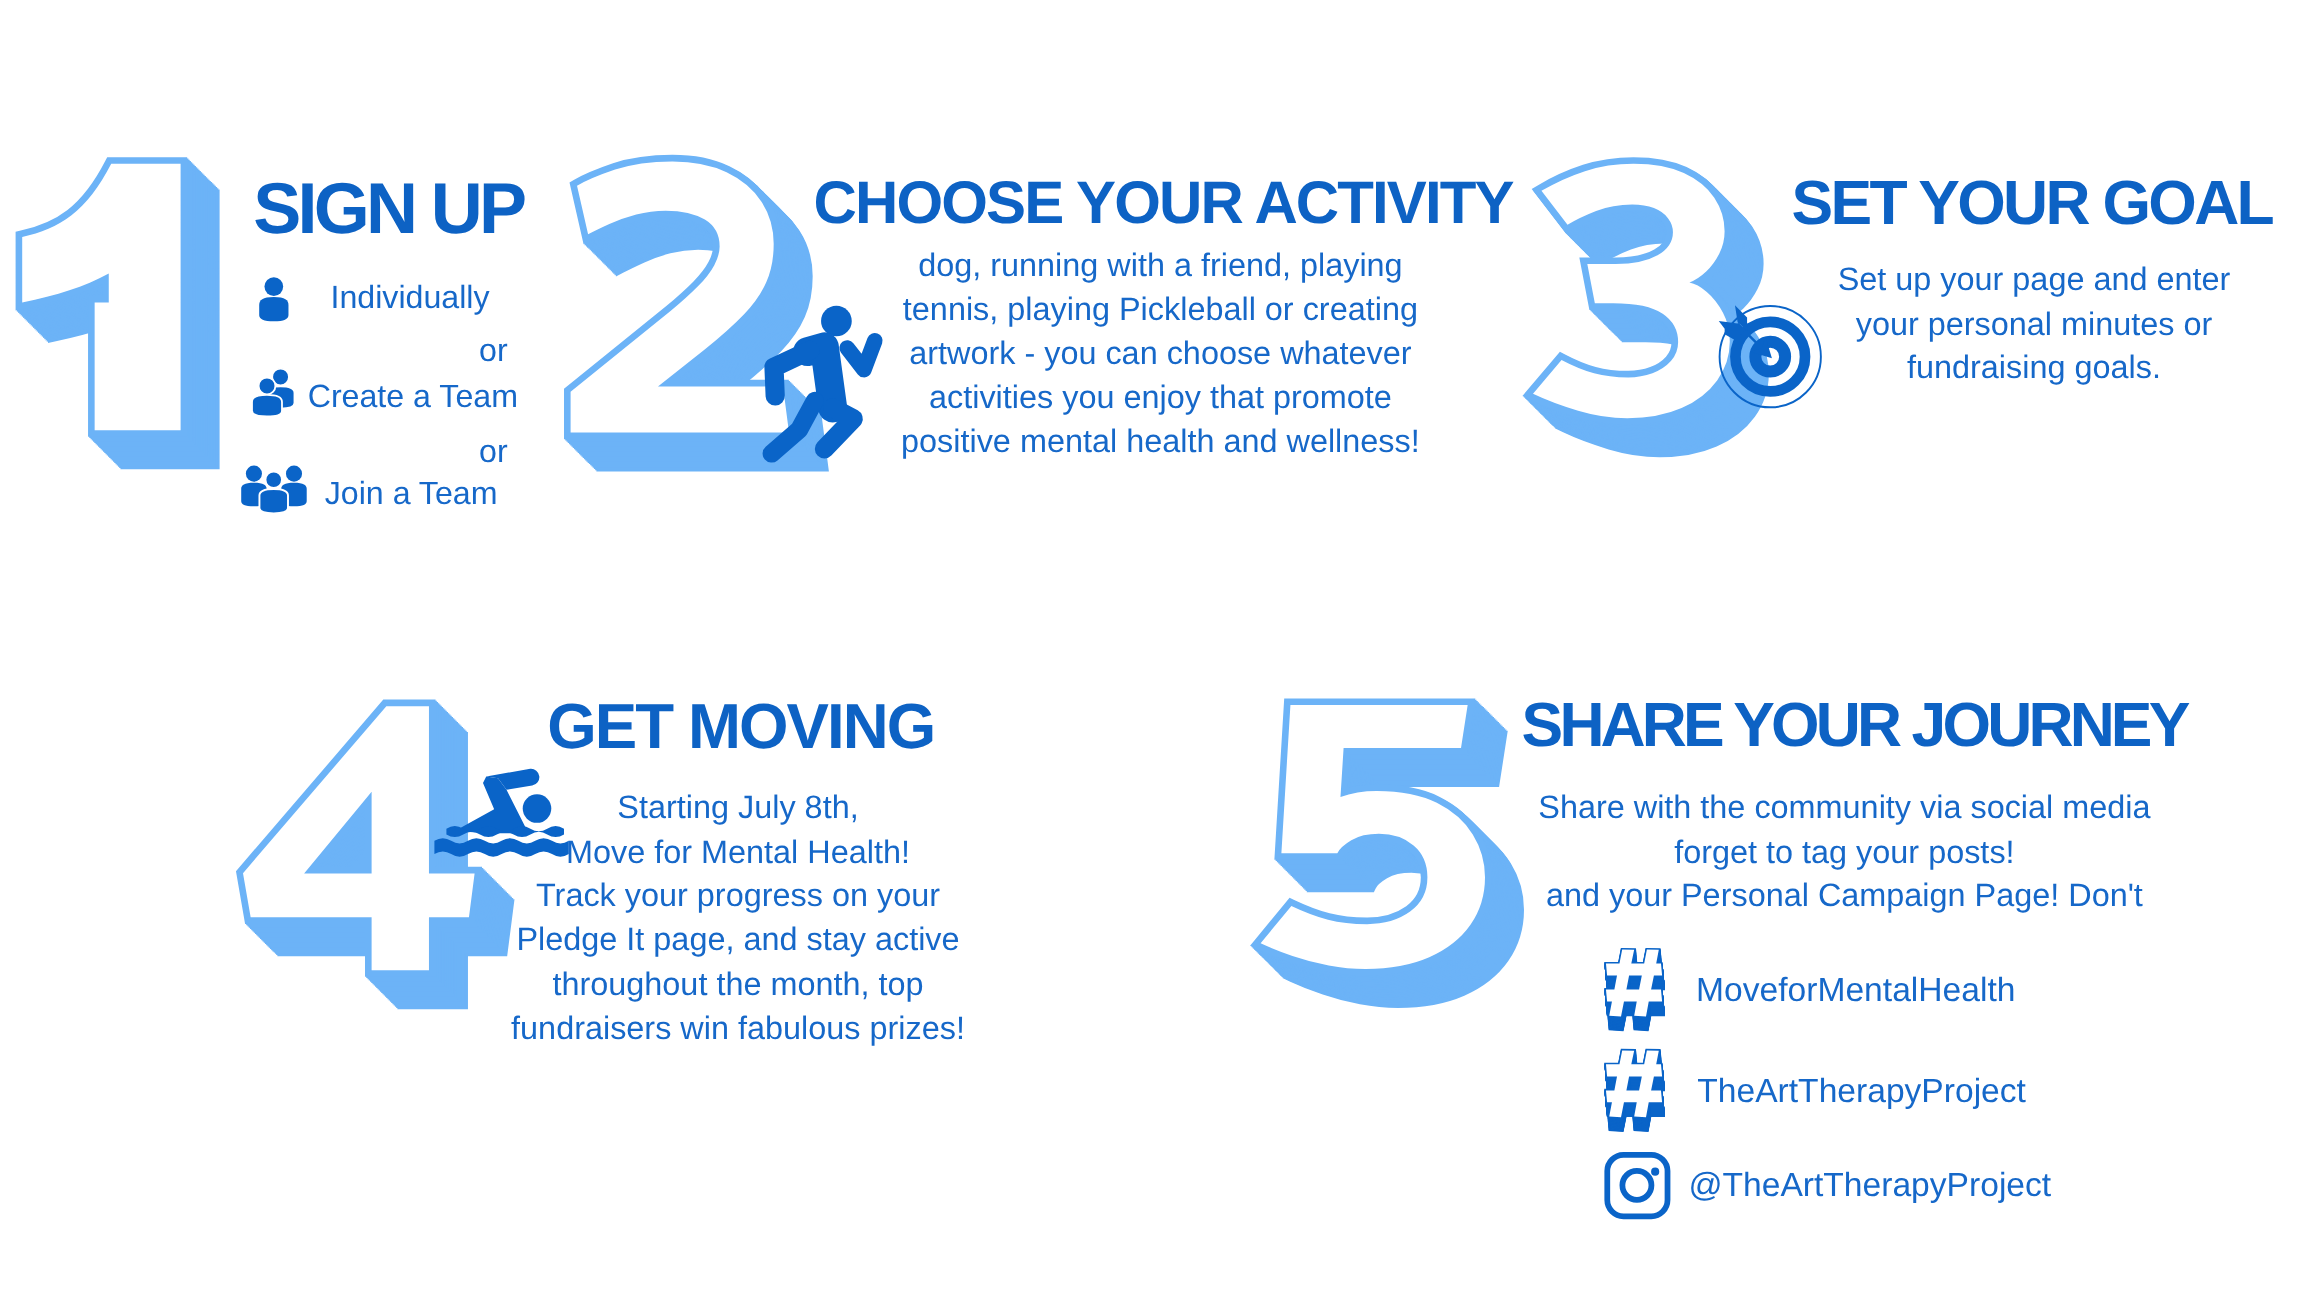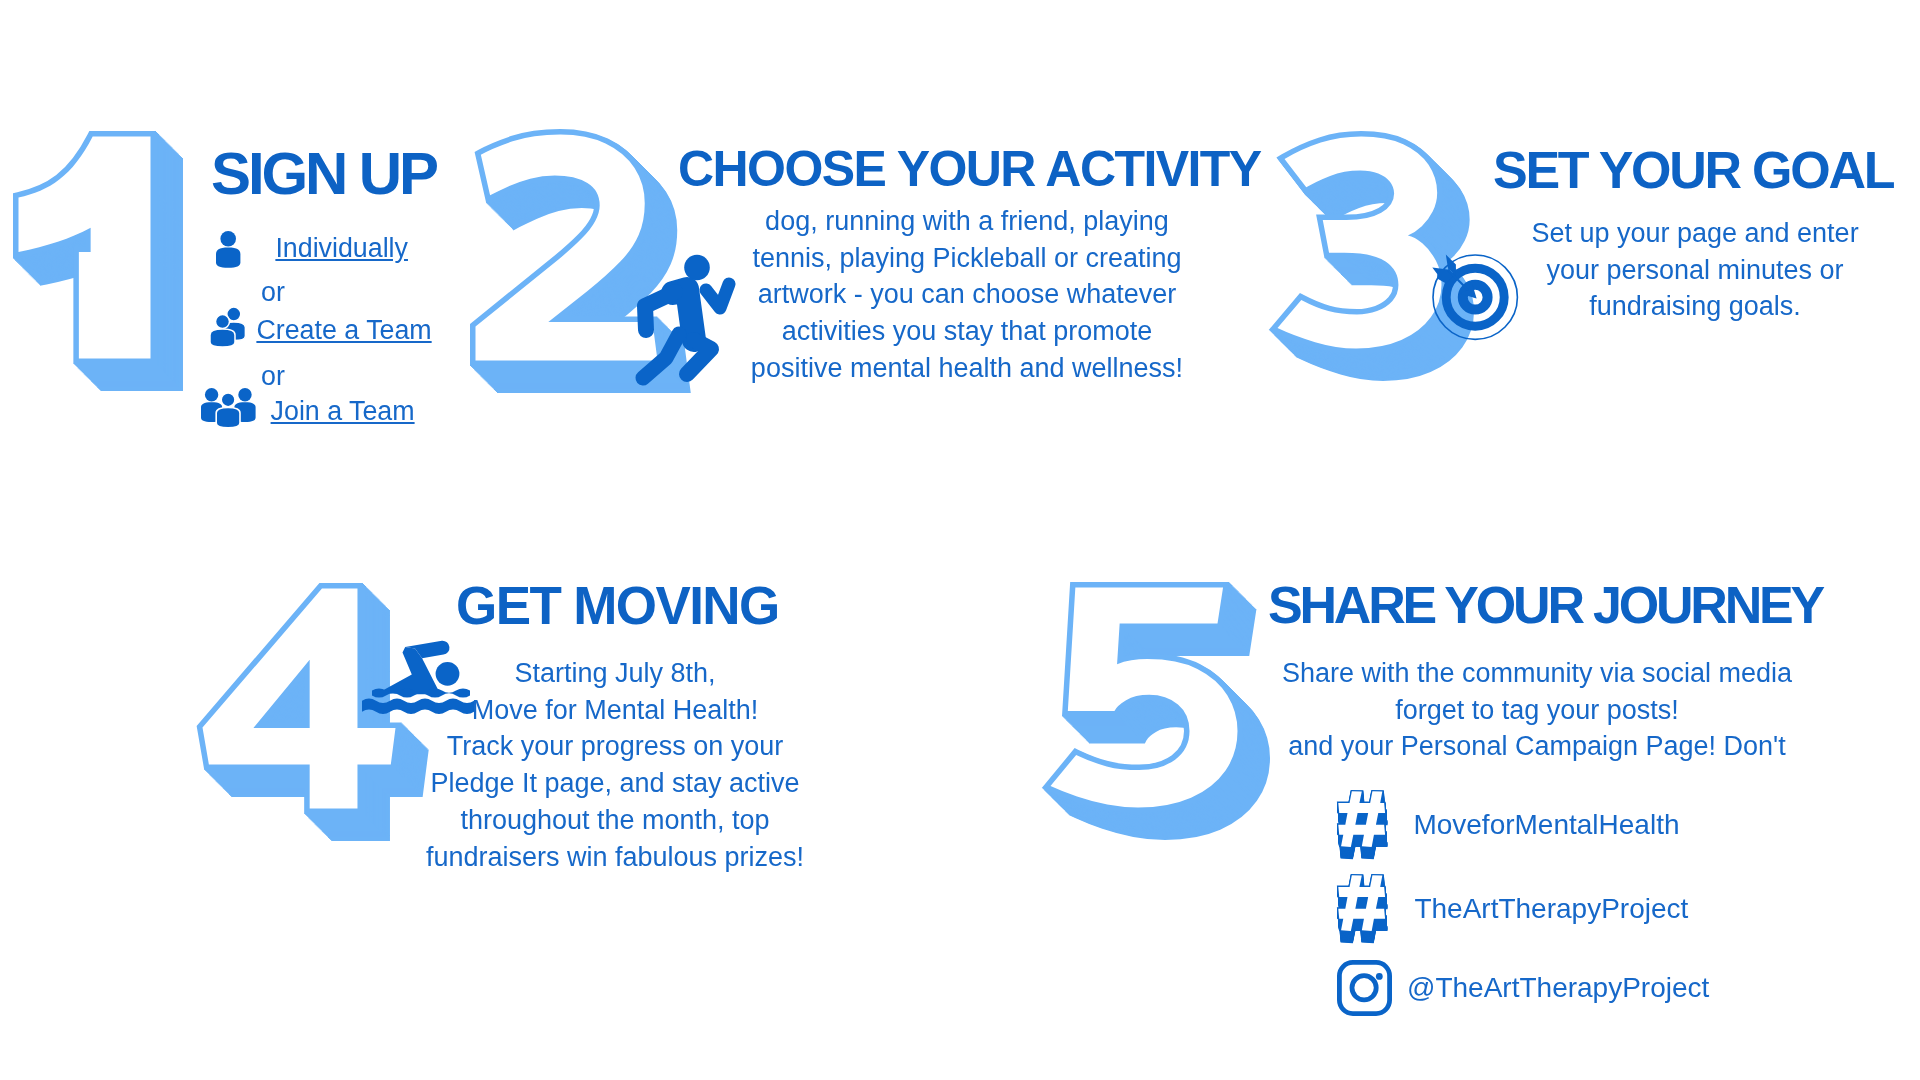--- a/index.html
+++ b/index.html
@@ -9,22 +9,22 @@
   .canvas{position:relative;width:1676px;height:1080px;background:#fff;}
   svg.layer{position:absolute;left:0;top:0;}
   .ext{fill:#6cb3f7;stroke:#6cb3f7;stroke-width:11;stroke-linejoin:miter;stroke-miterlimit:4;}
   .face{fill:#ffffff;stroke:#6cb3f7;stroke-width:11;stroke-linejoin:miter;stroke-miterlimit:4;paint-order:stroke;}
   .hext{fill:#0a64c8;stroke:#0a64c8;stroke-width:2.6;stroke-linejoin:miter;}
   .hface{fill:#ffffff;stroke:#0a64c8;stroke-width:2.6;stroke-linejoin:miter;paint-order:stroke;}
   .heading{position:absolute;color:#0d62c4;font-weight:700;white-space:nowrap;line-height:1;}
   .body-text{position:absolute;color:#1668c9;text-align:center;line-height:36.7px;font-size:27px;}
   .body-text div{white-space:nowrap;}
   .opt-row{position:absolute;display:flex;align-items:flex-end;white-space:nowrap;}
-  .opt-label{color:#1668c9;font-size:26.8px;line-height:1;text-decoration:underline;}
-  .or-label{position:absolute;color:#1668c9;text-align:left;font-size:26.8px;line-height:1;}
+  .opt-label{color:#1668c9;font-size:26.8px;line-height:1;}
+  .or-label{position:absolute;color:#1668c9;text-align:right;font-size:26.8px;line-height:1;}
   .social-row{position:absolute;display:flex;align-items:center;}
   .social-label{color:#1668c9;white-space:nowrap;font-size:28px;line-height:1;}
   svg.icon{display:block;overflow:visible;}
   svg.fig{position:absolute;overflow:visible;}
 </style>
 </head>
 <body>
 
 <div class="canvas">
 
@@ -245,21 +245,21 @@
         <path d="M36 38 L6 52 L7 76" stroke-width="16"></path>
         <path d="M67 36 L81 54 L90 30" stroke-width="13"></path>
         <path d="M40 80 L27 104 L4 124" stroke-width="15"></path>
         <path d="M55 86 L72 95 L48 120" stroke-width="16"></path>
       </g>
     </svg>
     <div class="body-text" style="left:747px;top:203px;width:440px">
       <div>dog, running with a friend, playing</div>
       <div>tennis, playing Pickleball or creating</div>
       <div>artwork - you can choose whatever</div>
-      <div>activities you stay that promote</div>
+      <div>activities you enjoy that promote</div>
       <div>positive mental health and wellness!</div>
     </div>
   </div>
   <div>
     <div class="heading" style="left:1493px;top:144px;font-size:52px;letter-spacing:-2.25px">SET  YOUR GOAL</div>
     <svg class="fig" style="left:1430px;top:252px" width="90" height="90" viewBox="0 0 90 90">
       <g fill="none" stroke="#0a64c8">
         <circle cx="45.2" cy="45.2" r="42.2" stroke-width="1.6"></circle>
         <circle cx="45.2" cy="45.2" r="29" stroke-width="8.9"></circle>
         <circle cx="45.2" cy="45.2" r="12.4" stroke-width="10"></circle>

